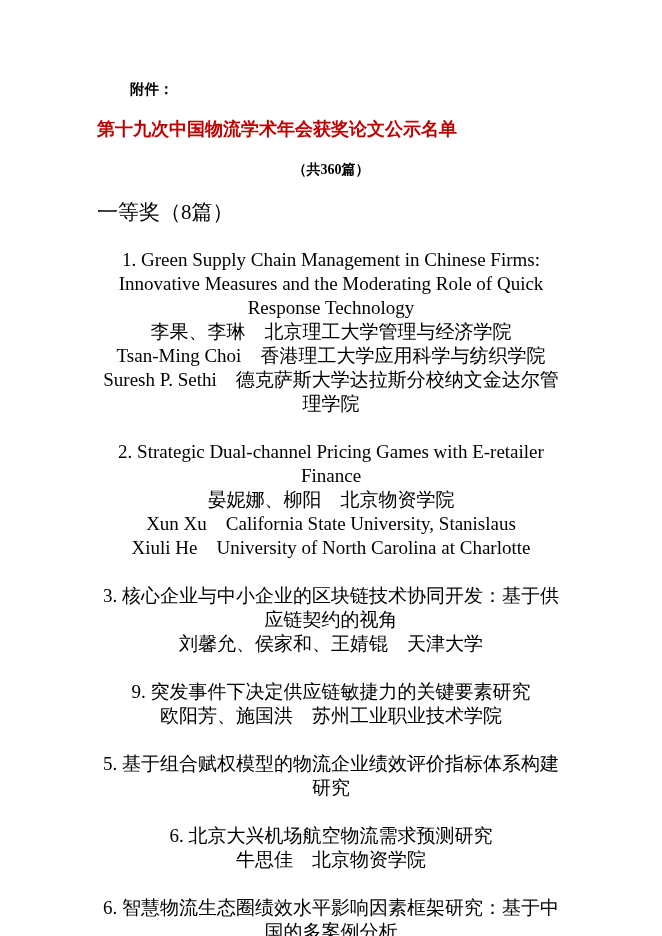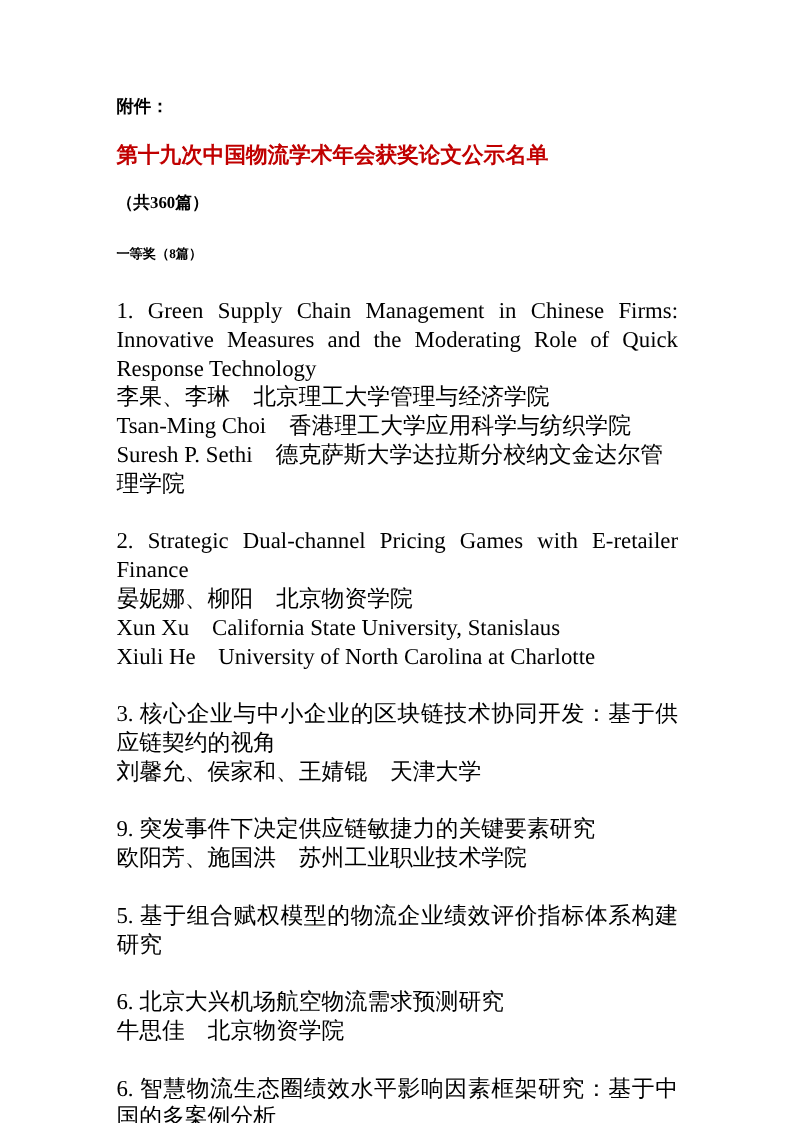--- a/index.html
+++ b/index.html
@@ -16,48 +16,51 @@
     height: 936px;
     margin: 0 auto;
     background: #ffffff;
     padding: 78px 97px 0 97px;
     overflow: hidden;
   }
   .attachment {
     font-size: 14.5px;
     font-weight: bold;
     line-height: 22px;
+    margin-left: 33px;
   }
   .doc-title {
     margin: 16px 0 0 0;
     text-align: left;
     font-size: 18px;
     font-weight: bold;
     line-height: 26px;
     color: var(--title-color, #c00000);
   }
   .count-line {
     margin-top: 18px;
+    text-align: center;
     font-size: 14px;
     font-weight: bold;
     line-height: 20px;
   }
   .section-heading {
     margin: 20px 0 0 0;
-    font-size: 11px;
-    font-weight: bold;
+    font-size: 21px;
+    font-weight: normal;
     line-height: 24px;
   }
   .entry {
     margin-top: 24px;
     font-size: 19px;
     line-height: 24px;
   }
   .entry p {
     margin: 0;
+    text-align: center;
   }
   .entry-title {
     text-align: justify;
   }
   .author-line:empty {
     display: none;
   }
 </style>
 </head>
 <body>

